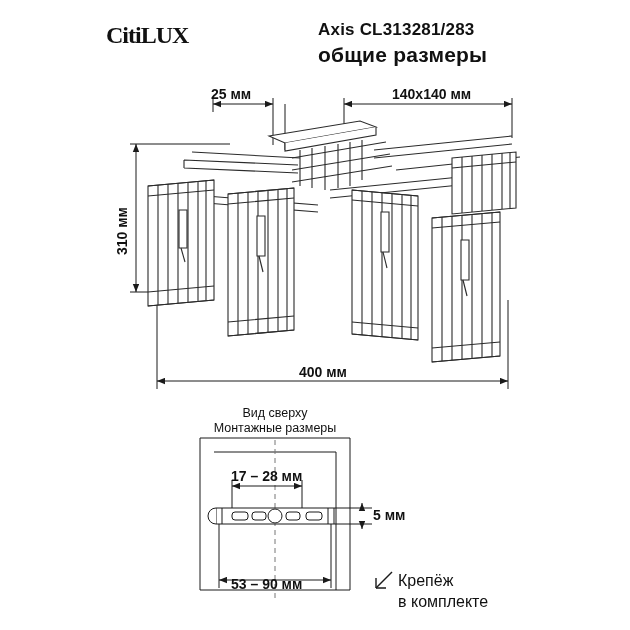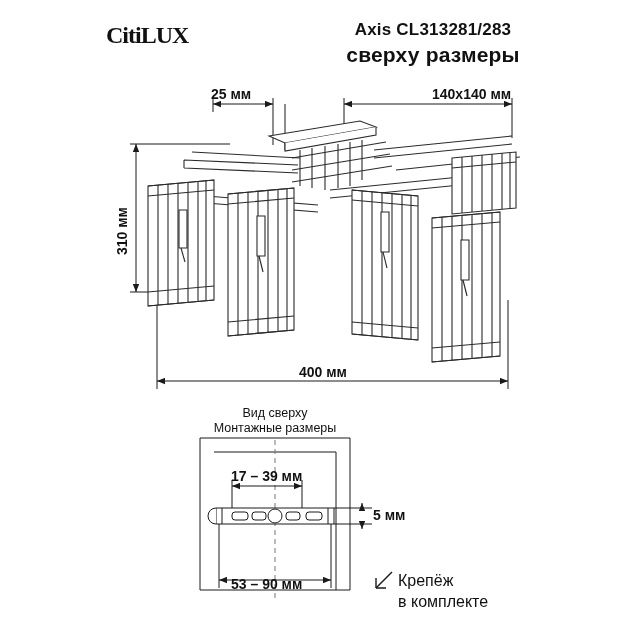--- a/index.html
+++ b/index.html
@@ -14,21 +14,21 @@
   .stage{position:absolute;left:0;top:0;width:630px;height:630px;}
   .brand{
     position:absolute;left:106px;top:22px;width:200px;height:42px;
     font-family:"Liberation Serif", serif;
     font-weight:bold;font-size:24px;letter-spacing:-1px;
     color:#111;white-space:nowrap;
   }
   .brand .lux{color:#111;}
   .title-block{
     position:absolute;left:318px;top:20px;width:230px;
-    text-align:center;
+    text-align:left;
   }
   .title-line1{
     font-size:17px;font-weight:bold;color:#111;letter-spacing:.2px;
     line-height:20px;white-space:nowrap;
   }
   .title-line2{
     font-size:21px;font-weight:bold;color:#111;letter-spacing:.2px;
     line-height:26px;margin-top:2px;white-space:nowrap;
   }
   .dimlabel{
@@ -50,21 +50,21 @@
 <body>
 
 <div class="stage">
 
   <div class="brand">
     <span>Citi</span><span class="lux">LUX</span>
   </div>
 
   <div class="title-block">
     <div class="title-line1">Axis CL313281/283</div>
-    <div class="title-line2">сверху размеры</div>
+    <div class="title-line2">общие размеры</div>
   </div>
 
   <svg width="630" height="630" viewBox="0 0 630 630">
     <defs>
       <marker id="arrR" markerWidth="9" markerHeight="9" refX="8" refY="3.2" orient="auto">
         <path d="M0,0 L8,3.2 L0,6.4 z" fill="#1a1a1a"></path>
       </marker>
       <marker id="arrL" markerWidth="9" markerHeight="9" refX="0" refY="3.2" orient="auto">
         <path d="M8,0 L0,3.2 L8,6.4 z" fill="#1a1a1a"></path>
       </marker>
@@ -196,30 +196,30 @@
       </g>
 
       <g>
         <path d="M392,572 L376,588" stroke-width="1.4"></path>
         <path d="M376,588 L376,578 M376,588 L386,588" stroke-width="1.4"></path>
       </g>
     </g>
   </svg>
 
   <div class="dimlabel" style="left:211px;top:86px;text-align:center;">25 мм</div>
-  <div class="dimlabel" style="left:392px;top:86px;margin-left:40px;">140x140 мм</div>
+  <div class="dimlabel" style="left:392px;top:86px;">140x140 мм</div>
 
   <div class="dimlabel rot" style="left:114px;top:255px;">310 мм</div>
 
   <div class="dimlabel" style="left:299px;top:364px;">400 мм</div>
 
   <div class="note" style="left:210px;top:421px;width:130px;">Монтажные размеры</div>
   <div class="note" style="left:210px;top:406px;width:130px;">Вид сверху</div>
 
-  <div class="dimlabel" style="left:231px;top:468px;">17 – 39 мм</div>
+  <div class="dimlabel" style="left:231px;top:468px;">17 – 28 мм</div>
   <div class="dimlabel" style="left:373px;top:507px;">5 мм</div>
   <div class="dimlabel" style="left:231px;top:576px;">53 – 90 мм</div>
 
   <div class="kit">
     <div>Крепёж</div>
     <div>в комплекте</div>
   </div>
 
 </div>
 

